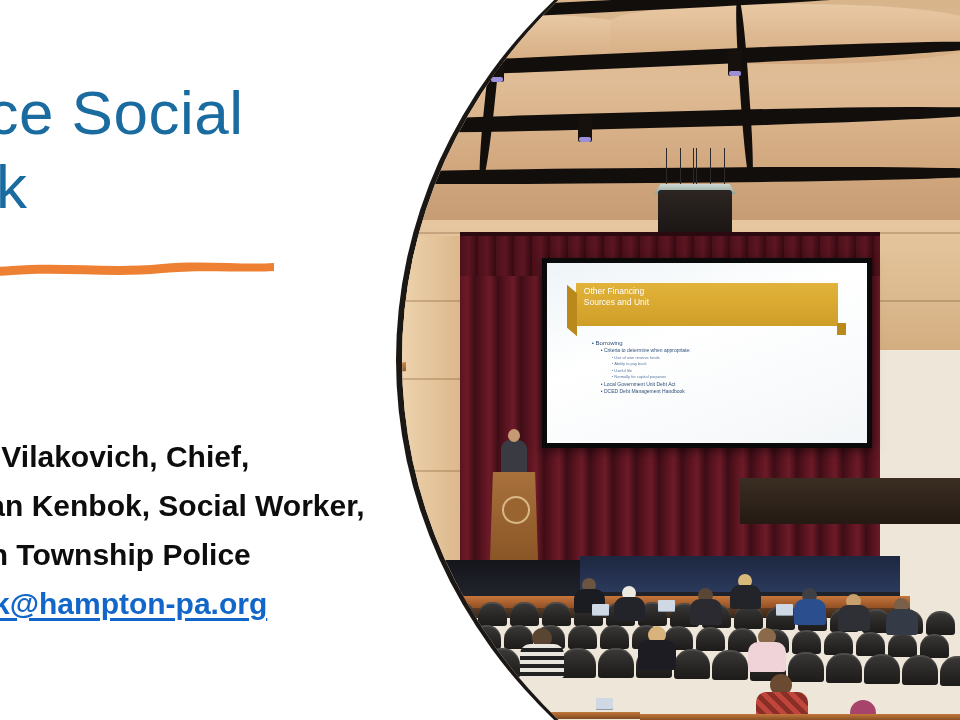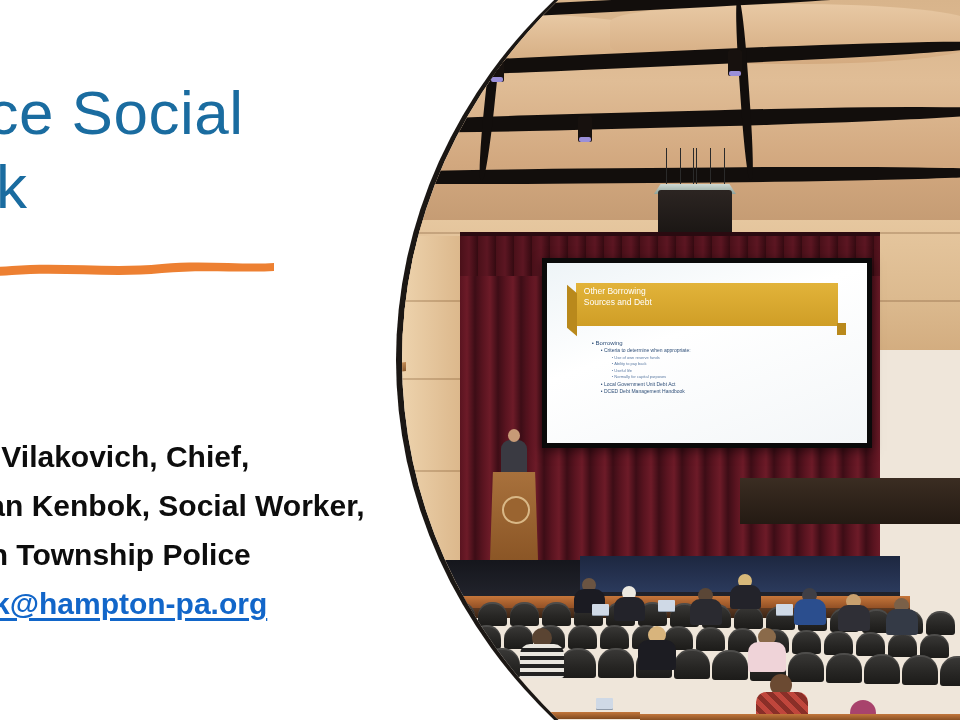--- a/index.html
+++ b/index.html
@@ -259,22 +259,22 @@
         <div class="prosc-seam" style="top:300px;"></div>
         <div class="prosc-seam" style="top:378px;"></div>
         <div class="prosc-seam" style="top:470px;"></div>
 
         <div class="speaker-shelf"></div>
 
         <div class="screen-frame">
           <div class="screen">
             <div class="sl-band"></div>
             <div class="sl-title">
-              <div>Other Borrowing</div>
-              <div>Sources and Debt</div>
+              <div>Other Financing</div>
+              <div>Sources and Unit</div>
             </div>
             <div class="sl-body">
               <div class="b1 bullet">Borrowing</div>
               <div class="b2 bullet">Criteria to determine when appropriate:</div>
               <div class="b3 bullet">Use of own reserve funds</div>
               <div class="b3 bullet">Ability to pay back</div>
               <div class="b3 bullet">Useful life</div>
               <div class="b3 bullet">Normally for capital purposes</div>
               <div class="b2 bullet">Local Government Unit Debt Act</div>
               <div class="b2 bullet">DCED Debt Management Handbook</div>

